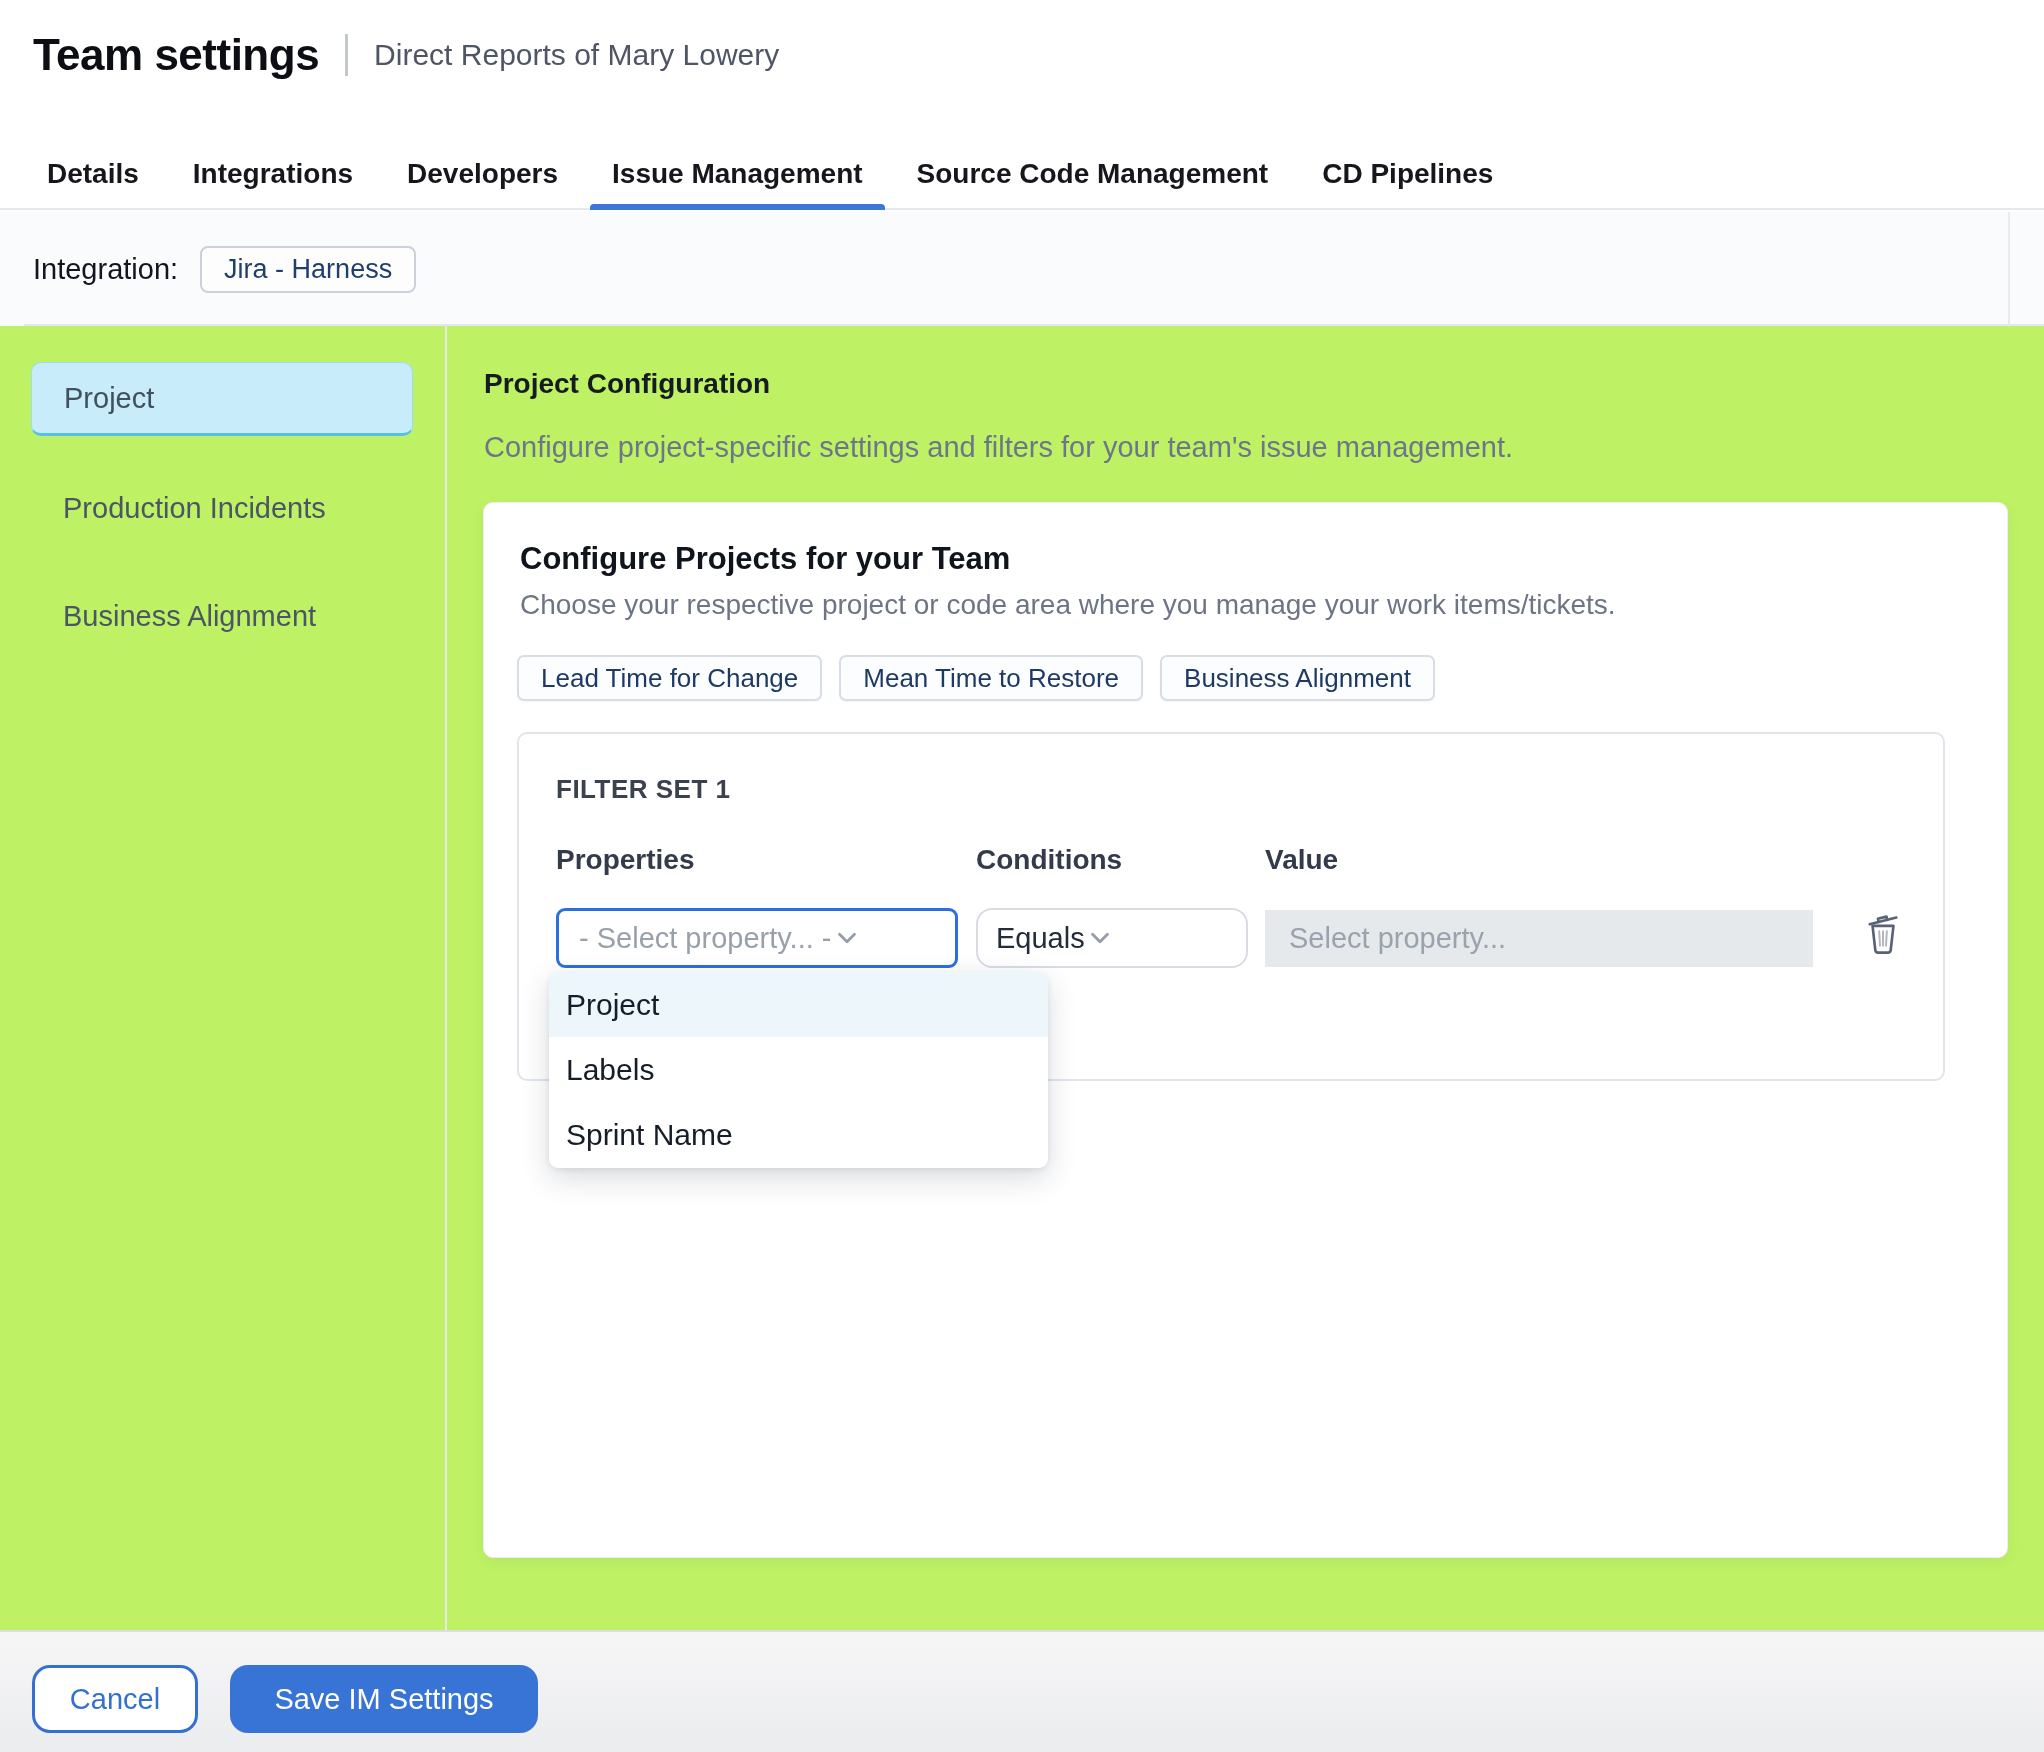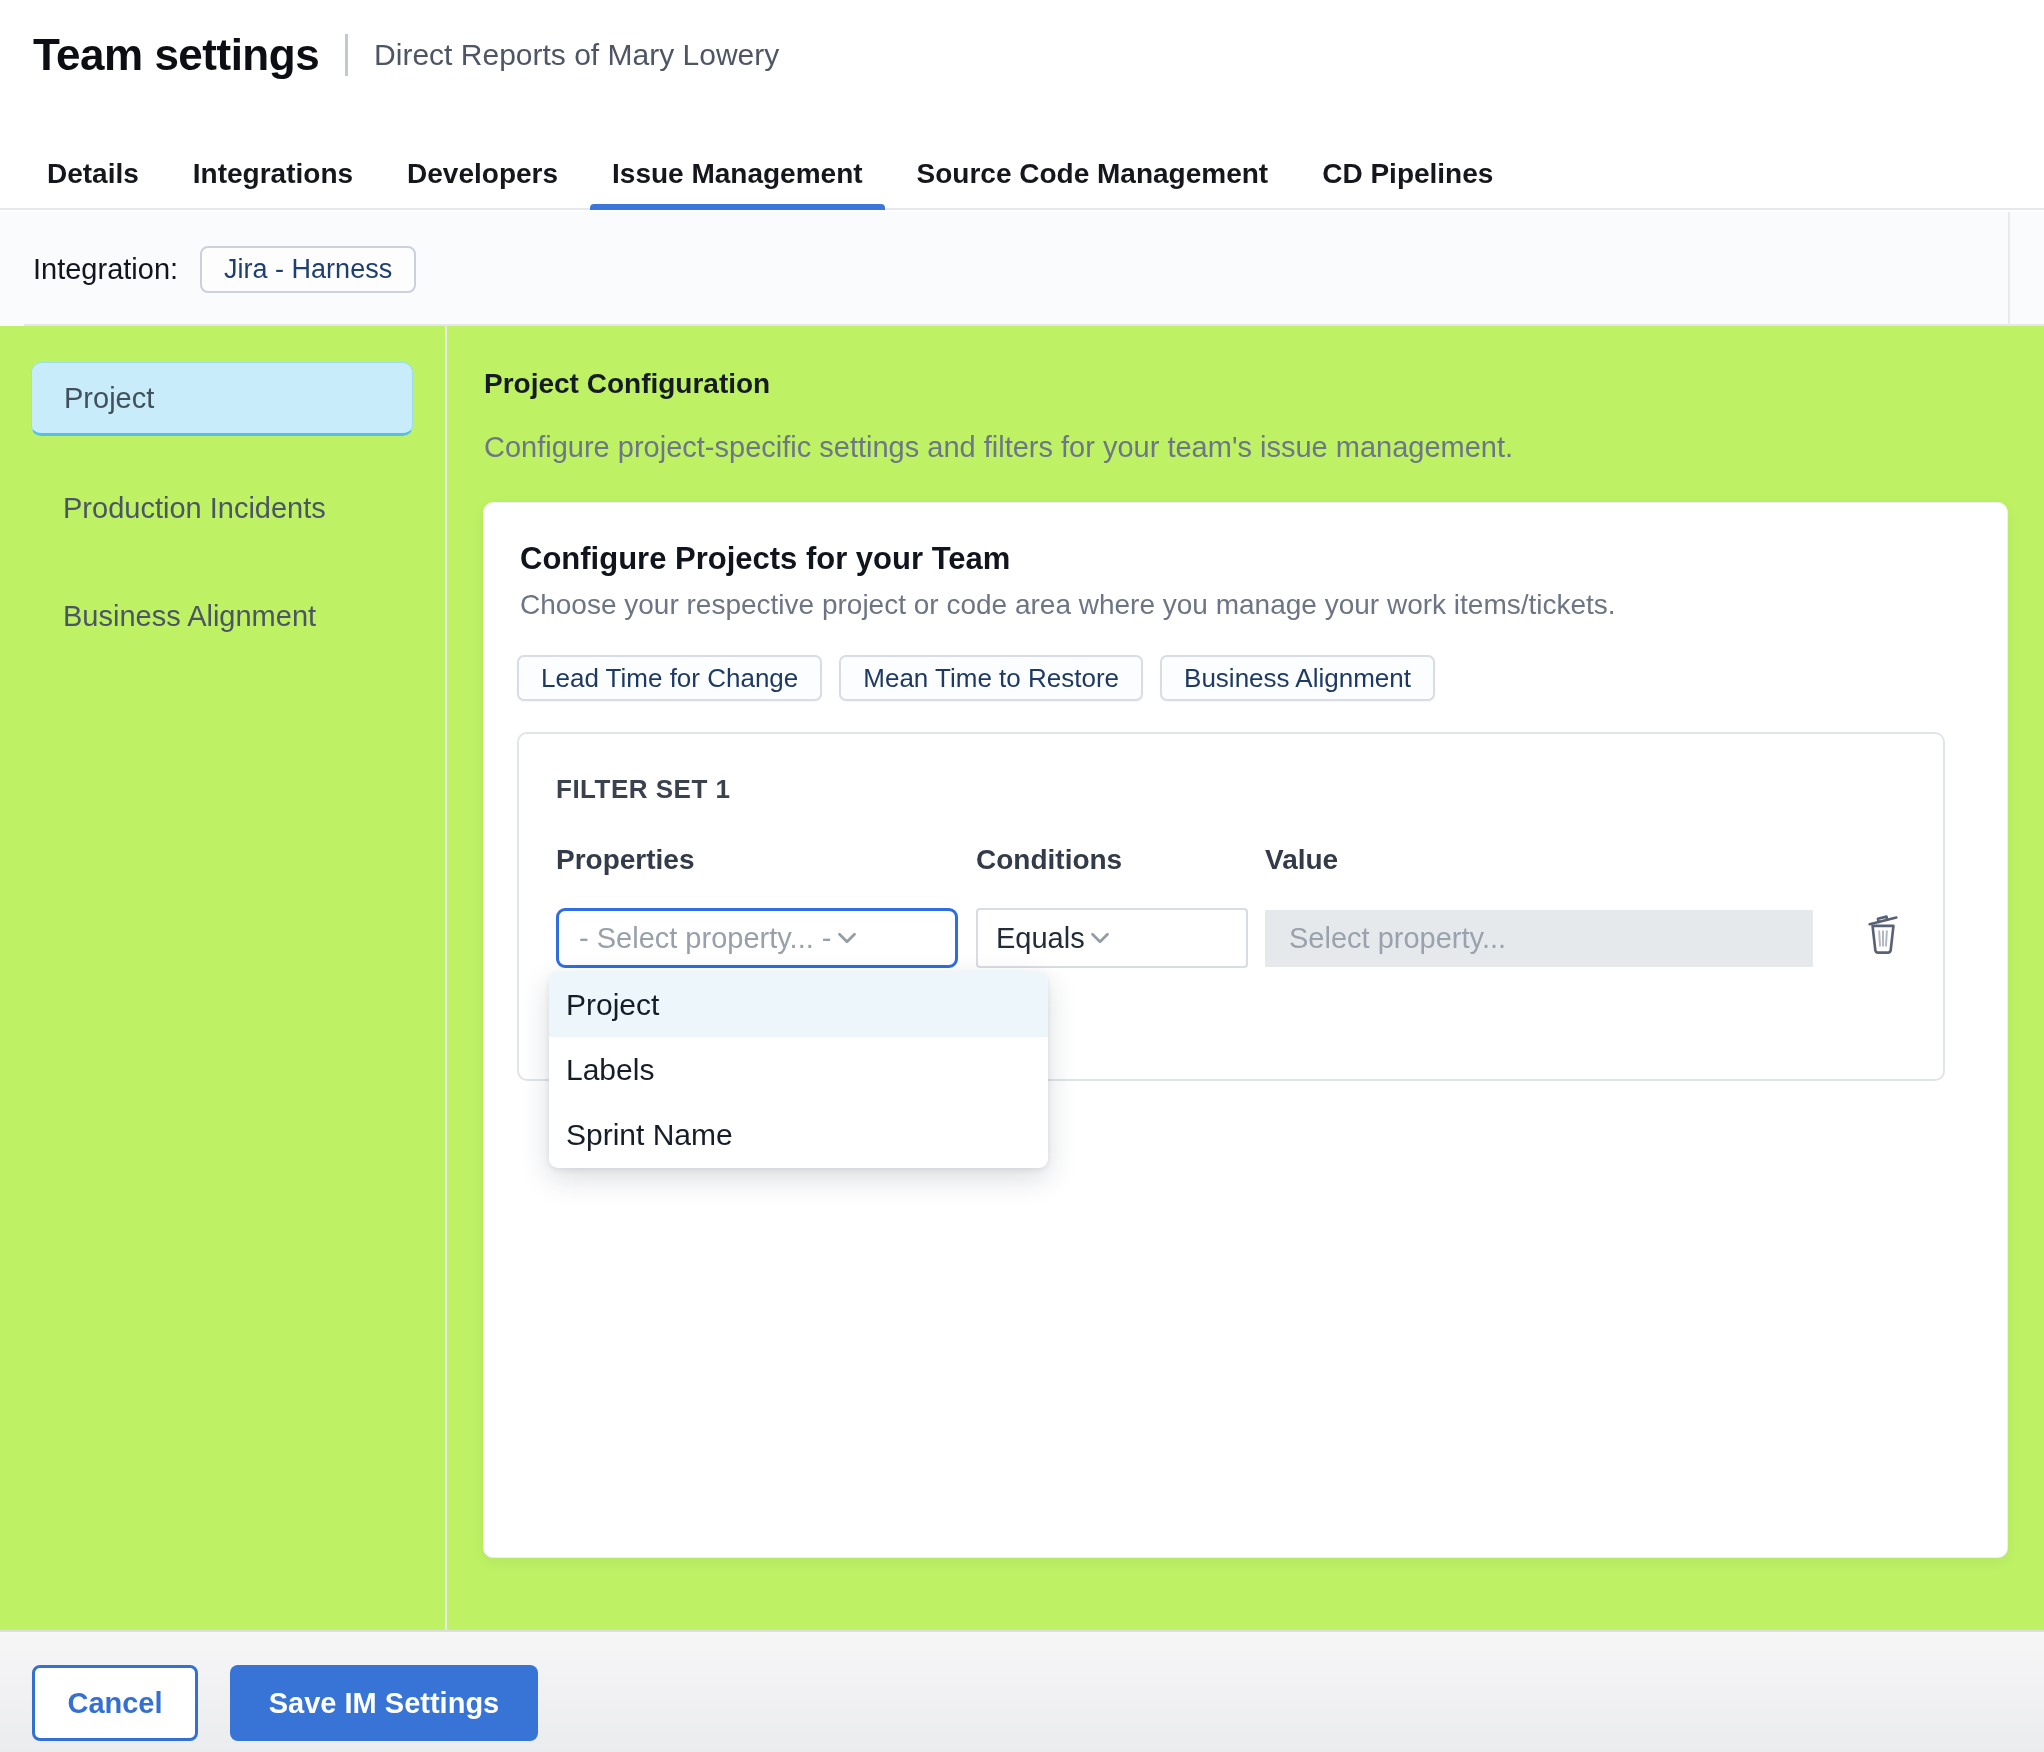--- a/index.html
+++ b/index.html
@@ -68,21 +68,21 @@
               color:#3a4250; letter-spacing:.5px; }
   .col-label { position:absolute; top:110px; font-size:28px; font-weight:700; color:#333b4a; }
   .col-props { left:37px; } .col-cond { left:457px; } .col-val { left:746px; }
 
   .select { display:flex; align-items:center; justify-content:flex-start;
             background:#fff; cursor:pointer; }
   .prop-select { position:absolute; left:37px; top:174px; width:402px; height:60px;
             border:3px solid #2e6ee0; border-radius:9px; padding:0 16px 0 20px;
             font-size:29px; color:#98a0ab; }
   .cond-select { position:absolute; left:457px; top:174px; width:272px; height:60px;
-            border:2px solid #d9dce3; border-radius:4px; padding:0 16px 0 18px;
+            border:2px solid #d9dce3; border-radius:16px; padding:0 16px 0 18px;
             font-size:29px; color:#232c3a; }
   .chev { width:30px; height:30px; color:#949caa; flex:0 0 auto; }
 
   .value-input { position:absolute; left:746px; top:176px; width:548px; height:57px;
             background:#e5e9ec; border:none; border-radius:0; font-size:29px;
             padding:0 24px; color:#2a3340; font-family:"Liberation Sans", sans-serif; }
   .value-input::placeholder { color:#9aa2ad; opacity:1; }
 
   .trash-btn { position:absolute; left:1336px; top:172px; width:56px; height:56px; background:none;
             border:none; display:flex; align-items:center; justify-content:center; cursor:pointer; }
@@ -91,21 +91,21 @@
   .dropdown { position:absolute; left:100px; top:646px; width:499px; height:196px; background:#fff;
             border-radius:9px; box-shadow:0 10px 30px rgba(25,35,60,.16), 0 2px 6px rgba(0,0,0,.08);
             overflow:hidden; z-index:20; }
   .opt { height:65px; display:flex; align-items:center; padding-left:17px;
          font-size:30px; color:#161d28; cursor:pointer; }
   .opt.hl { background:#ecf6fb; }
 
   
   .footer { position:absolute; left:0; right:0; bottom:0; height:122px;
             border-top:2px solid #dddee2; background:linear-gradient(#f6f6f7,#ebecee); }
-  .btn { position:absolute; top:33px; height:76px; border-radius:8px; font-size:29px; font-weight:700;
+  .btn { position:absolute; top:33px; height:68px; border-radius:18px; font-size:29px; font-weight:400;
          font-family:"Liberation Sans", sans-serif; cursor:pointer; }
   .btn-cancel { left:32px; width:166px; background:#fff; border:3px solid #3470d1; color:#3470d1; }
   .btn-save   { left:230px; width:308px; background:#3873d6; border:none; color:#fff; }
 </style>
 </head>
 <body>
 
 <div class="screen">
 
   <div class="header">

